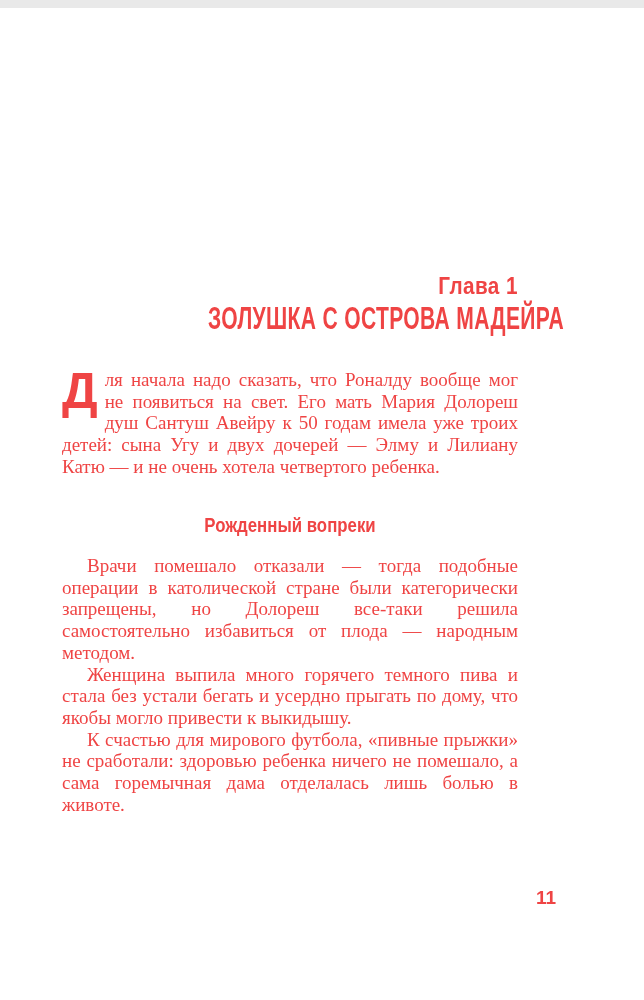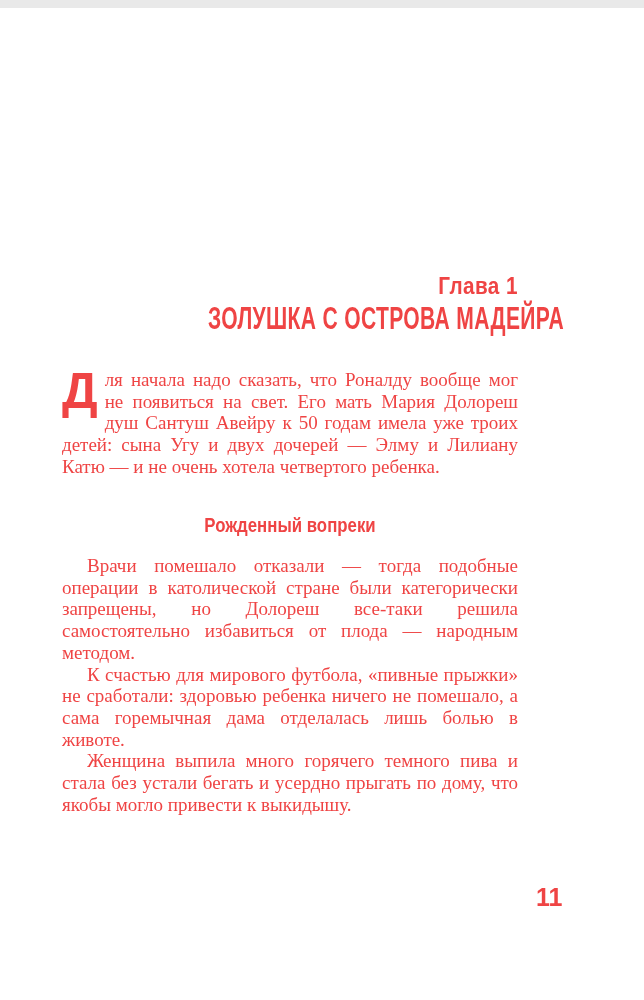--- a/index.html
+++ b/index.html
@@ -92,21 +92,21 @@
   .body-text p {
     margin: 0;
     text-indent: 25px;
   }
   .page-number {
     position: absolute;
     top: 880px;
     left: 536px;
     font-family: "Liberation Sans", sans-serif;
     font-weight: bold;
-    font-size: 25px;
+    font-size: 19px;
     line-height: 19px;
   }
 </style>
 </head>
 <body>
 
 <div class="book-page">
 
   <div class="chapter-head">
     <div class="chapter-kicker">Глава 1</div>
@@ -114,19 +114,19 @@
   </div>
 
   <div class="lead-para">
     <span class="drop-cap">Д</span><span>ля начала надо сказать, что Роналду вообще мог не появиться на свет. Его мать Мария Долореш душ Сантуш Авейру к 50 годам имела уже троих детей: сына Угу и двух дочерей — Элму и Лилиану Катю — и не очень хотела четвертого ребенка.</span>
   </div>
 
   <div class="section-heading">Рожденный вопреки</div>
 
   <div class="body-text">
     <p>Врачи помешало отказали — тогда подобные операции в католической стране были категорически запреще­ны, но Долореш все-таки решила самостоятельно изба­виться от плода — народным методом.</p>
+    <p>Женщина выпила много горячего темного пива и стала без устали бегать и усердно прыгать по дому, что якобы могло привести к выкидышу.</p>
     <p>К счастью для мирового футбола, «пивные прыжки» не сработали: здоровью ребенка ничего не помешало, а сама горемычная дама отделалась лишь болью в животе.</p>
-    <p>Женщина выпила много горячего темного пива и стала без устали бегать и усердно прыгать по дому, что якобы могло привести к выкидышу.</p>
   </div>
 
   <div class="page-number">11</div>
 
 </div>
 
 </body></html>

